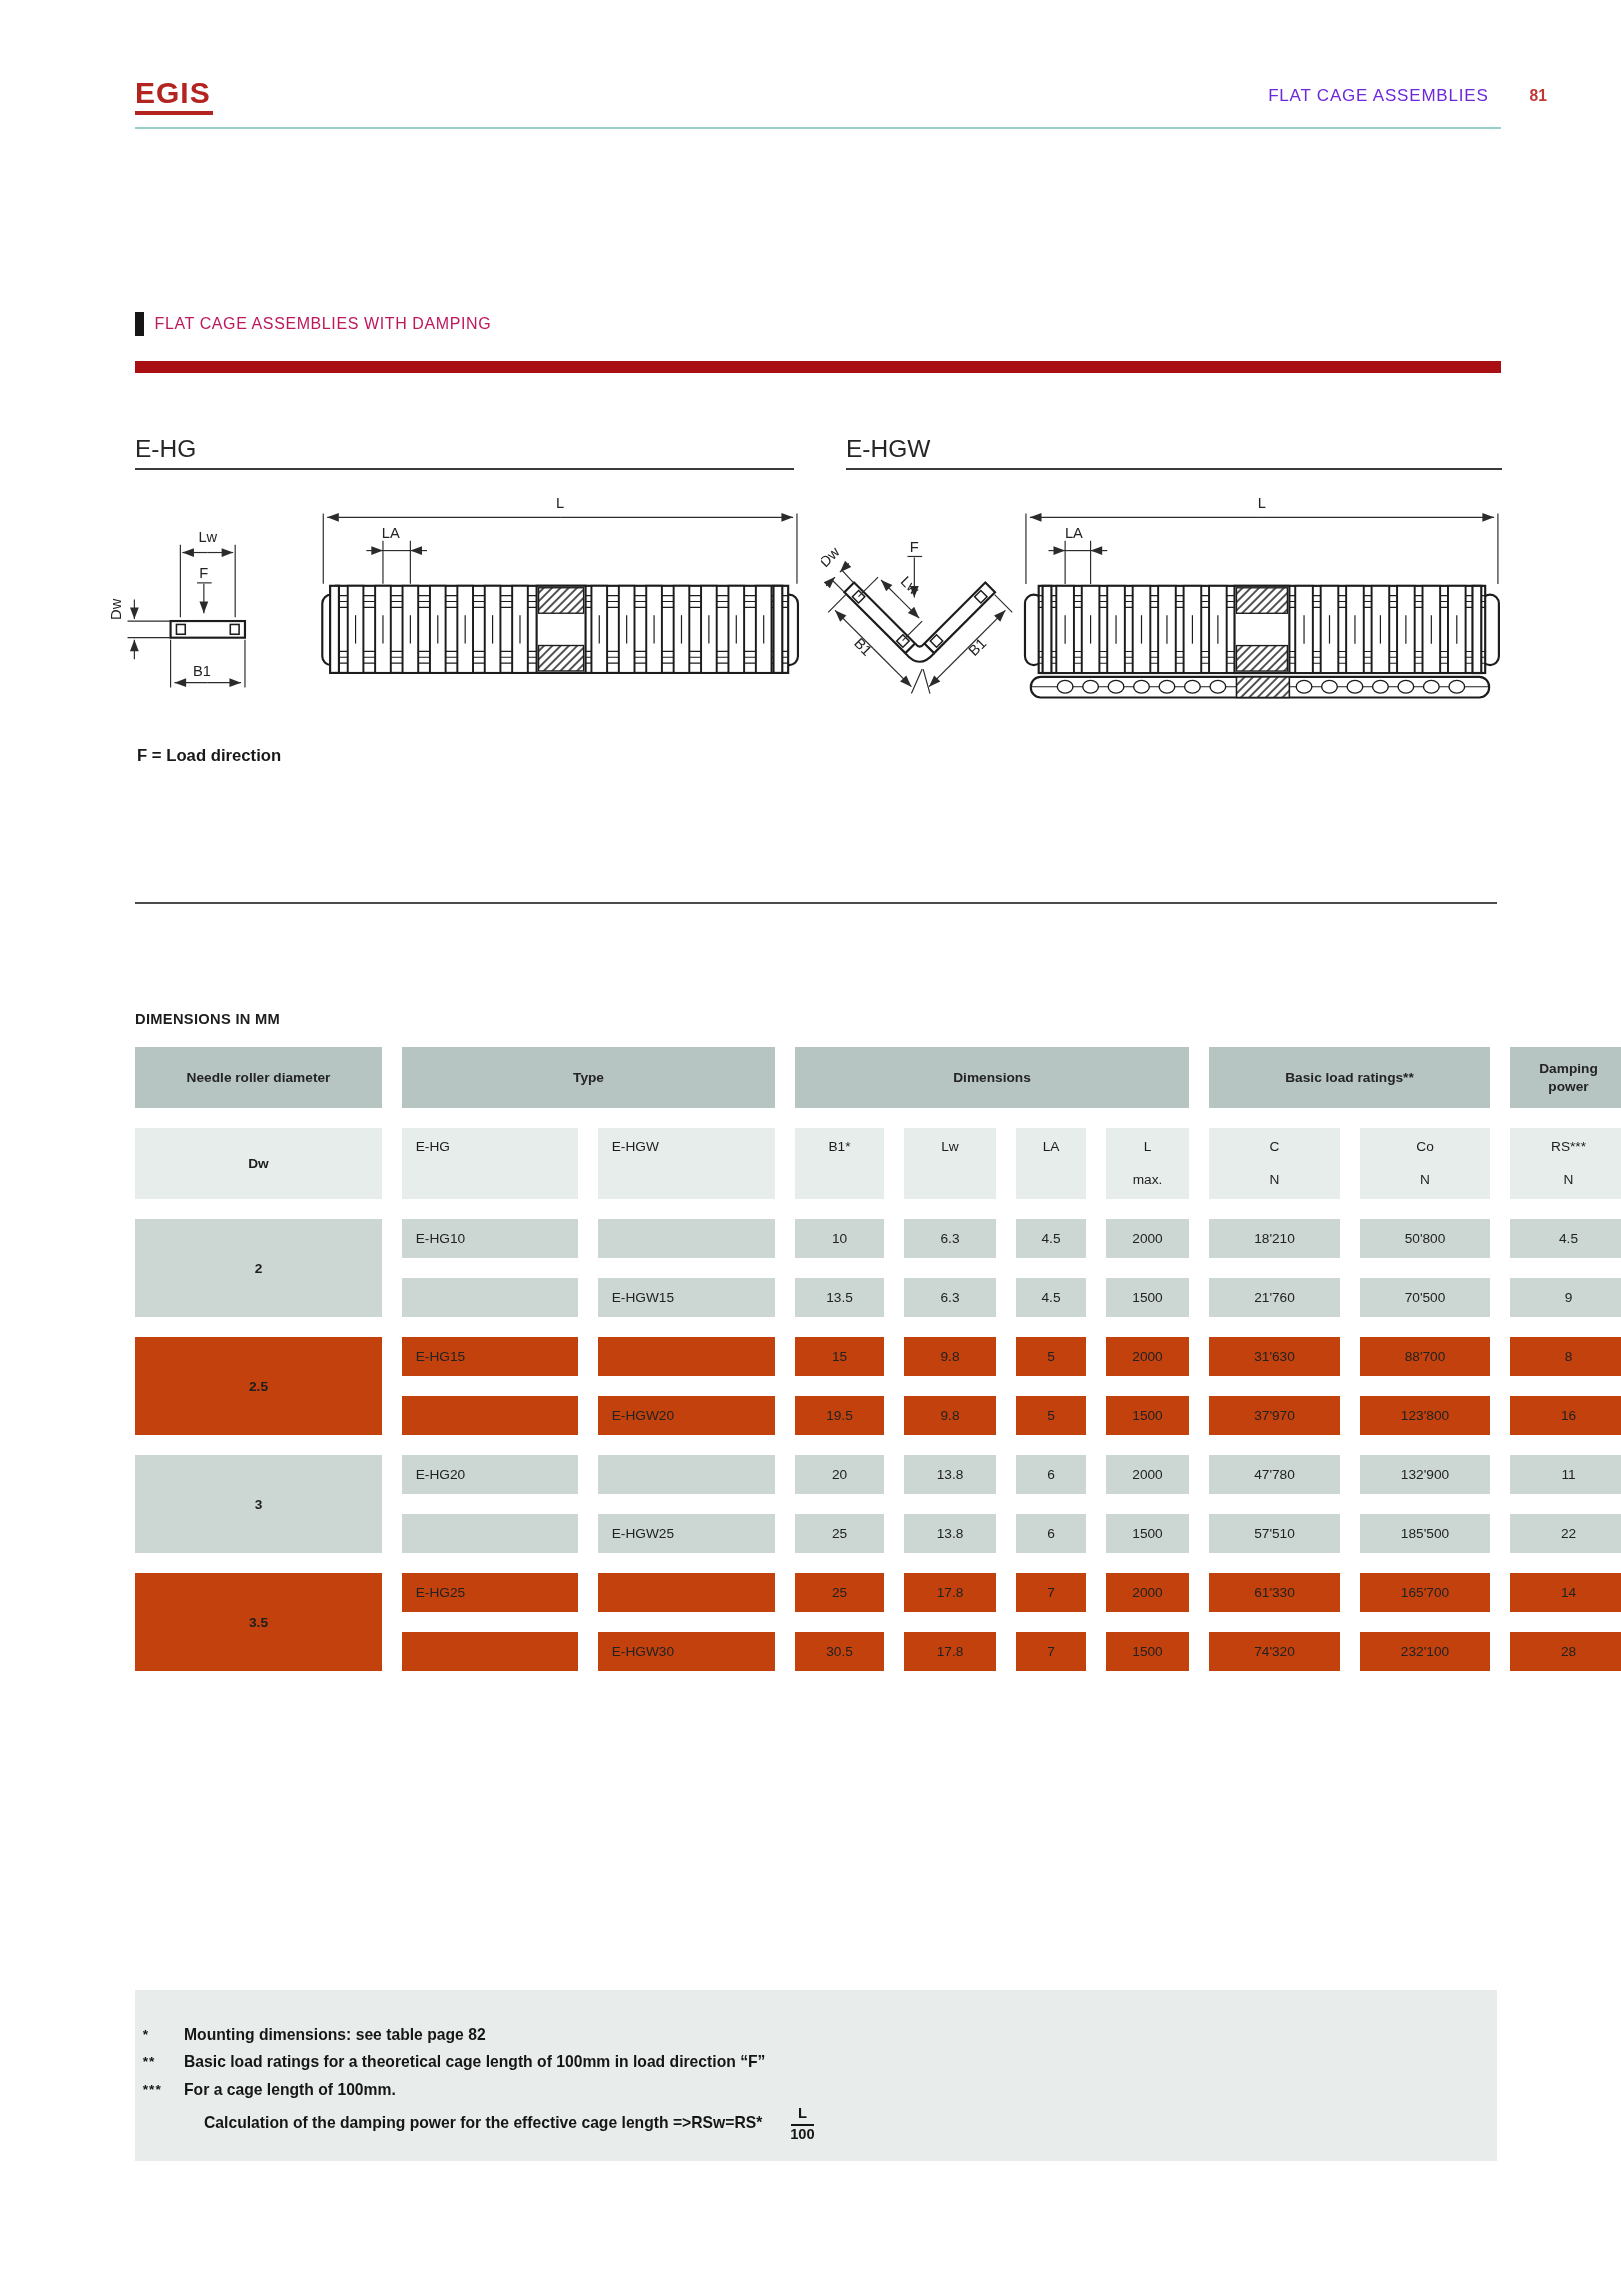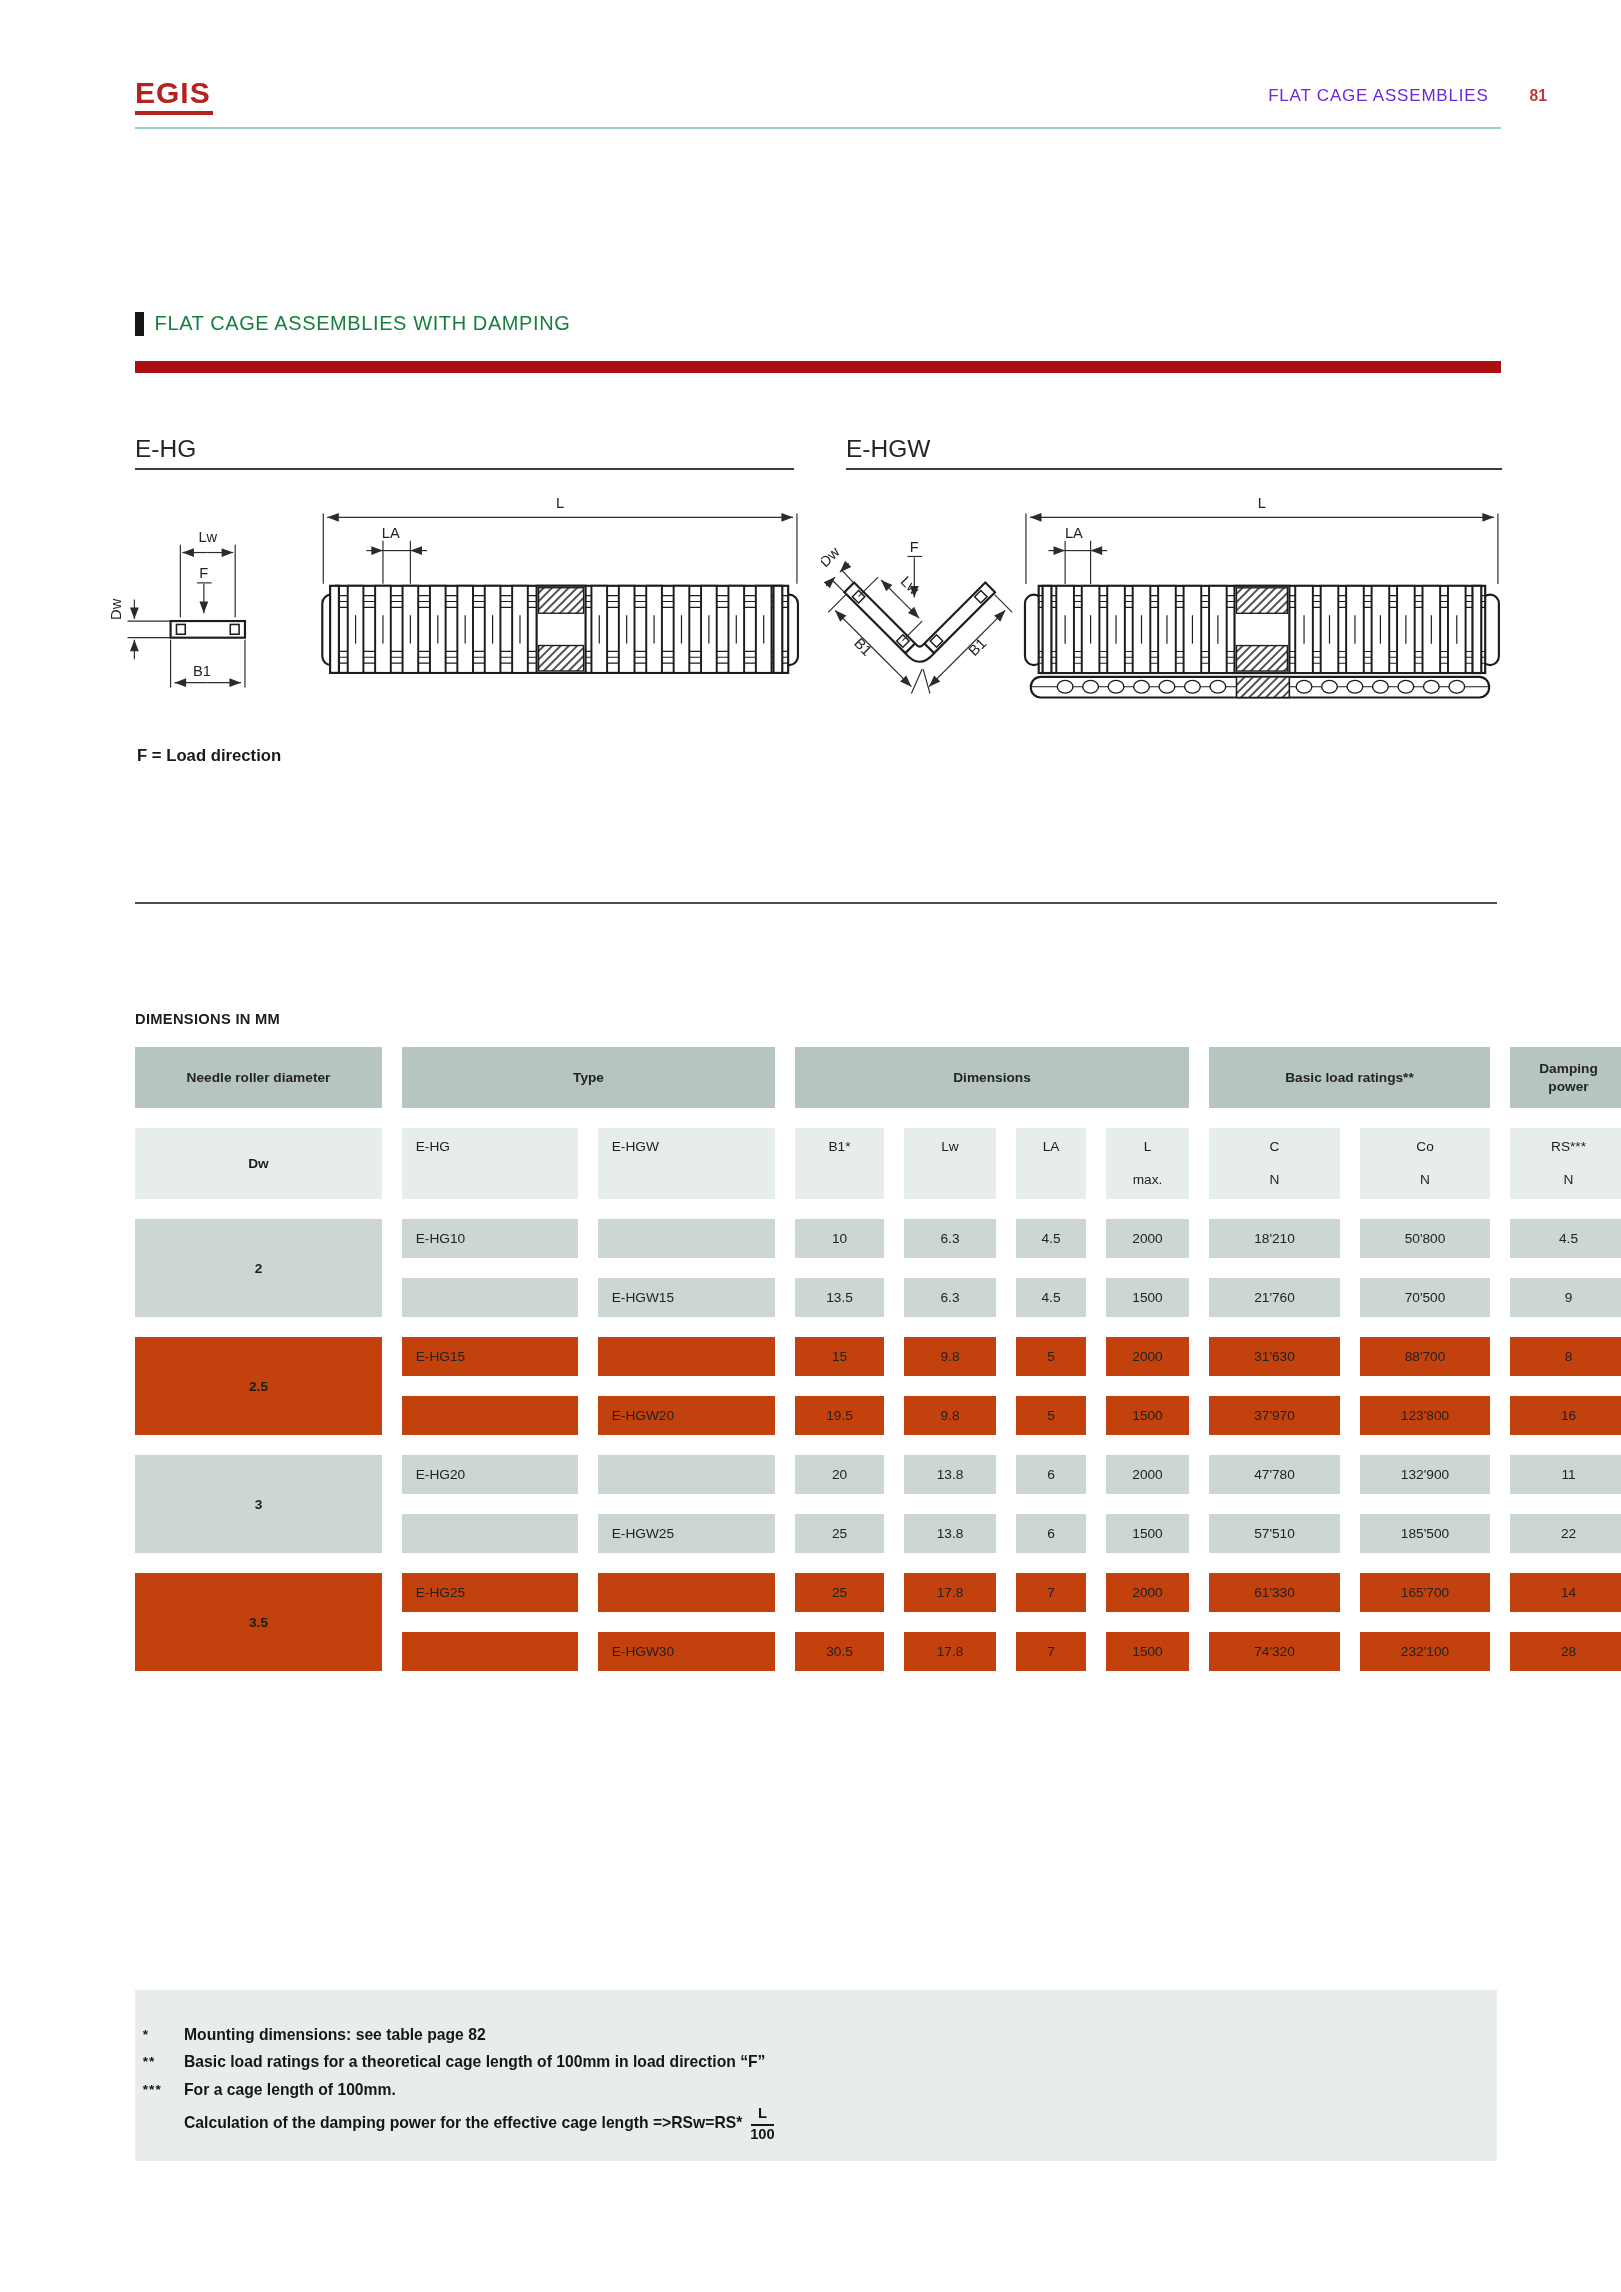--- a/index.html
+++ b/index.html
@@ -11,21 +11,21 @@
           letter-spacing:1px; color:#b3231f; border-bottom:4.9px solid #b3231f;
           line-height:1.0; padding:0 2px 2.9px 0; }
   .header-right { position:absolute; top:86px; right:120px; display:flex; align-items:baseline; }
   .hr-title { font-size:17px; letter-spacing:0.8px; color:#6d28d9; }
   .hr-num { font-size:15.7px; font-weight:bold; color:#c23736; margin-left:41px; }
   .header-rule { position:absolute; left:135px; top:127px; width:1366px; height:2px; background:#9bcfcb; }
 
   
   .main-title { position:absolute; left:135px; top:312px; display:flex; align-items:center; }
   .mt-bullet { width:8.8px; height:23.5px; background:#161616; margin-right:10.8px; }
-  .mt-text { font-size:20px; letter-spacing:0.6px; color:#15803d; }
+  .mt-text { font-size:16px; letter-spacing:0.6px; color:#be185d; }
   .red-bar { position:absolute; left:135px; top:361px; width:1366px; height:11.8px; background:#a90e12; }
 
   
   .sec-title { position:absolute; top:435px; font-size:24.5px; color:#262626; }
   .sec-rule { position:absolute; top:468px; height:2px; background:#3b3b3b; }
 
   .load-note { position:absolute; left:137px; top:746px; font-size:16.7px; font-weight:bold; color:#191919; }
   .mid-rule { position:absolute; left:135px; top:902px; width:1362px; height:2px; background:#4b4b4b; }
   .dims-label { position:absolute; left:135px; top:1011px; font-size:14.7px; font-weight:bold; letter-spacing:0.3px; }
 
@@ -54,21 +54,21 @@
   .c1{grid-column:1}.c2{grid-column:2}.c3{grid-column:3}.c4{grid-column:4}.c5{grid-column:5}
   .c6{grid-column:6}.c7{grid-column:7}.c8{grid-column:8}.c9{grid-column:9}.c10{grid-column:10}
   .r1{grid-row:1}.r2{grid-row:2}.r3{grid-row:3}.r4{grid-row:4}.r5{grid-row:5}
   .r6{grid-row:6}.r7{grid-row:7}.r8{grid-row:8}.r9{grid-row:9}.r10{grid-row:10}
 
   
   .footnote-block { position:absolute; left:135px; top:1990px; width:1362px; height:171px;
                     background:#e8edec; padding-top:31px; box-sizing:border-box; }
   .fn-row { display:flex; font-weight:bold; font-size:15.7px; line-height:27.4px; color:#161616; }
   .fn-marker { width:49px; padding-left:7.8px; letter-spacing:1px; box-sizing:border-box; font-size:13.7px; }
-  .fn-calc { align-items:center; }
+  .fn-calc { align-items:center;gap:20px; }
   .frac { display:inline-flex; flex-direction:column; align-items:center; margin-left:7.8px;
           font-size:14.7px; line-height:1.2; transform:translateY(2px); }
   .frac-top { padding:0 6.9px 1px; border-bottom:2px solid #161616; }
 </style>
 </head>
 <body>
 
 <div class="page">
 
   <div class="logo">EGIS</div>

